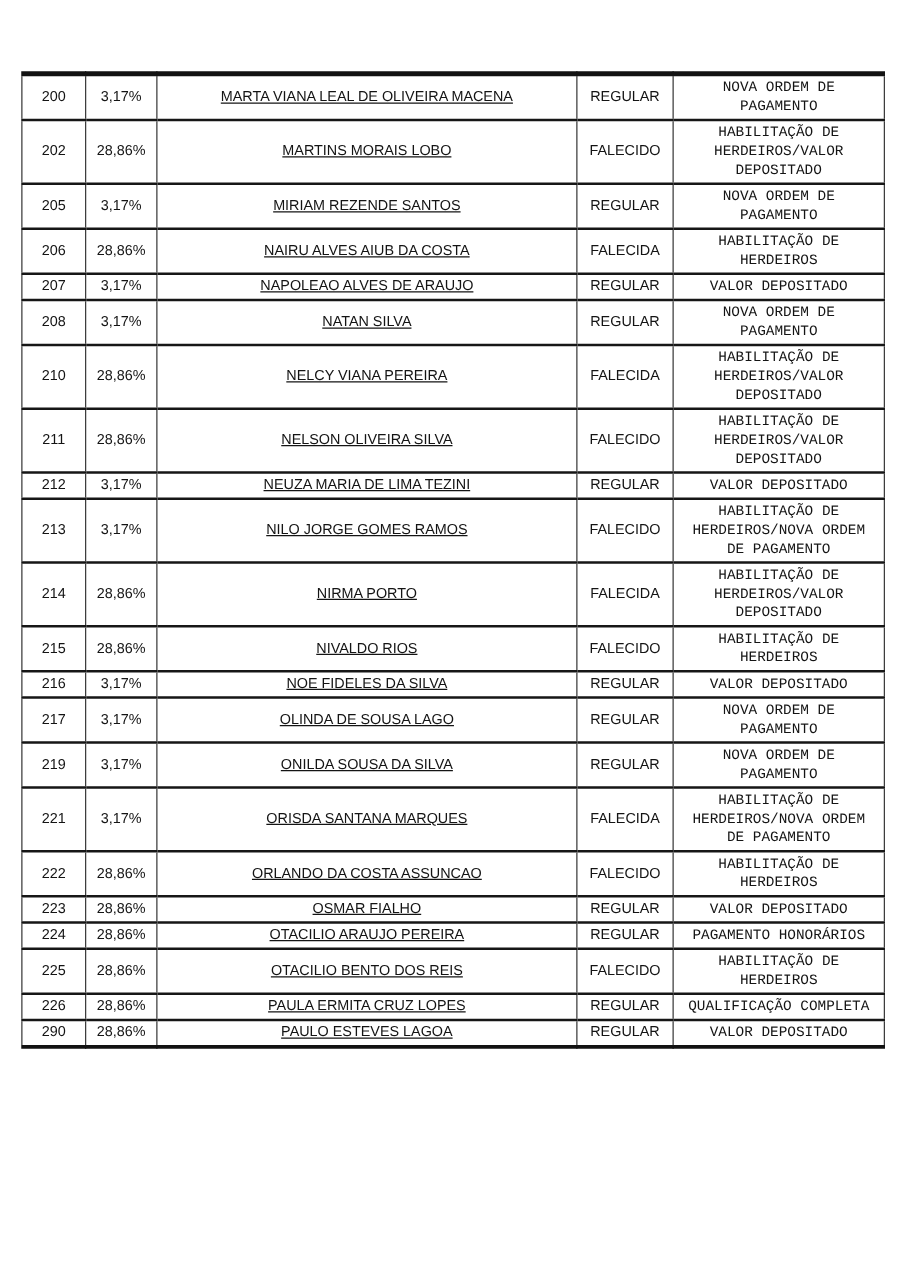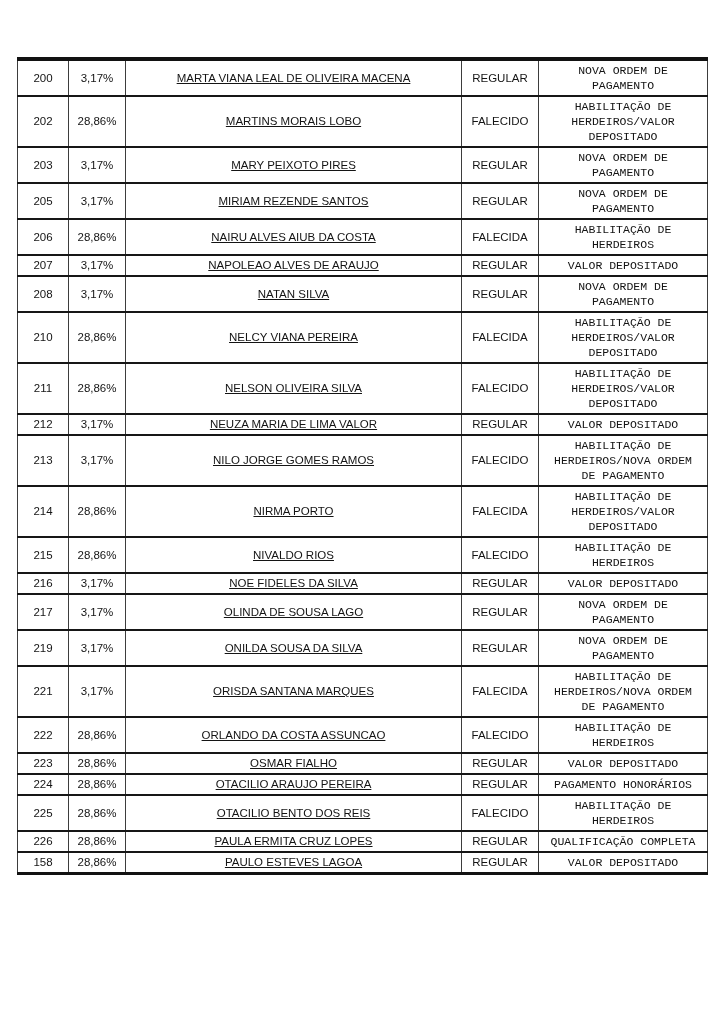--- a/index.html
+++ b/index.html
@@ -72,28 +72,20 @@
         <tr>
           <td class="c-num">202</td>
           <td class="c-pct">28,86%</td>
           <td class="c-name">MARTINS MORAIS LOBO</td>
           <td class="c-status">FALECIDO</td>
           <td class="c-sit">HABILITAÇÃO DE
 HERDEIROS/VALOR
 DEPOSITADO</td>
         </tr>
         <tr>
-          <td class="c-num">203</td>
-          <td class="c-pct">3,17%</td>
-          <td class="c-name">MARY PEIXOTO PIRES</td>
-          <td class="c-status">REGULAR</td>
-          <td class="c-sit">NOVA ORDEM DE
-PAGAMENTO</td>
-        </tr>
-        <tr>
           <td class="c-num">205</td>
           <td class="c-pct">3,17%</td>
           <td class="c-name">MIRIAM REZENDE SANTOS</td>
           <td class="c-status">REGULAR</td>
           <td class="c-sit">NOVA ORDEM DE
 PAGAMENTO</td>
         </tr>
         <tr>
           <td class="c-num">206</td>
           <td class="c-pct">28,86%</td>
@@ -130,21 +122,21 @@
           <td class="c-pct">28,86%</td>
           <td class="c-name">NELSON OLIVEIRA SILVA</td>
           <td class="c-status">FALECIDO</td>
           <td class="c-sit">HABILITAÇÃO DE
 HERDEIROS/VALOR
 DEPOSITADO</td>
         </tr>
         <tr>
           <td class="c-num">212</td>
           <td class="c-pct">3,17%</td>
-          <td class="c-name">NEUZA MARIA DE LIMA VALOR</td>
+          <td class="c-name">NEUZA MARIA DE LIMA TEZINI</td>
           <td class="c-status">REGULAR</td>
           <td class="c-sit">VALOR DEPOSITADO</td>
         </tr>
         <tr>
           <td class="c-num">213</td>
           <td class="c-pct">3,17%</td>
           <td class="c-name">NILO JORGE GOMES RAMOS</td>
           <td class="c-status">FALECIDO</td>
           <td class="c-sit">HABILITAÇÃO DE
 HERDEIROS/NOVA ORDEM
@@ -227,21 +219,21 @@
           <td class="c-sit">HABILITAÇÃO DE HERDEIROS</td>
         </tr>
         <tr>
           <td class="c-num">226</td>
           <td class="c-pct">28,86%</td>
           <td class="c-name">PAULA ERMITA CRUZ LOPES</td>
           <td class="c-status">REGULAR</td>
           <td class="c-sit">QUALIFICAÇÃO COMPLETA</td>
         </tr>
         <tr>
-          <td class="c-num">158</td>
+          <td class="c-num">290</td>
           <td class="c-pct">28,86%</td>
           <td class="c-name">PAULO ESTEVES LAGOA</td>
           <td class="c-status">REGULAR</td>
           <td class="c-sit">VALOR DEPOSITADO</td>
         </tr>
       </tbody>
   </table>
 </div>
 
 </body></html>

